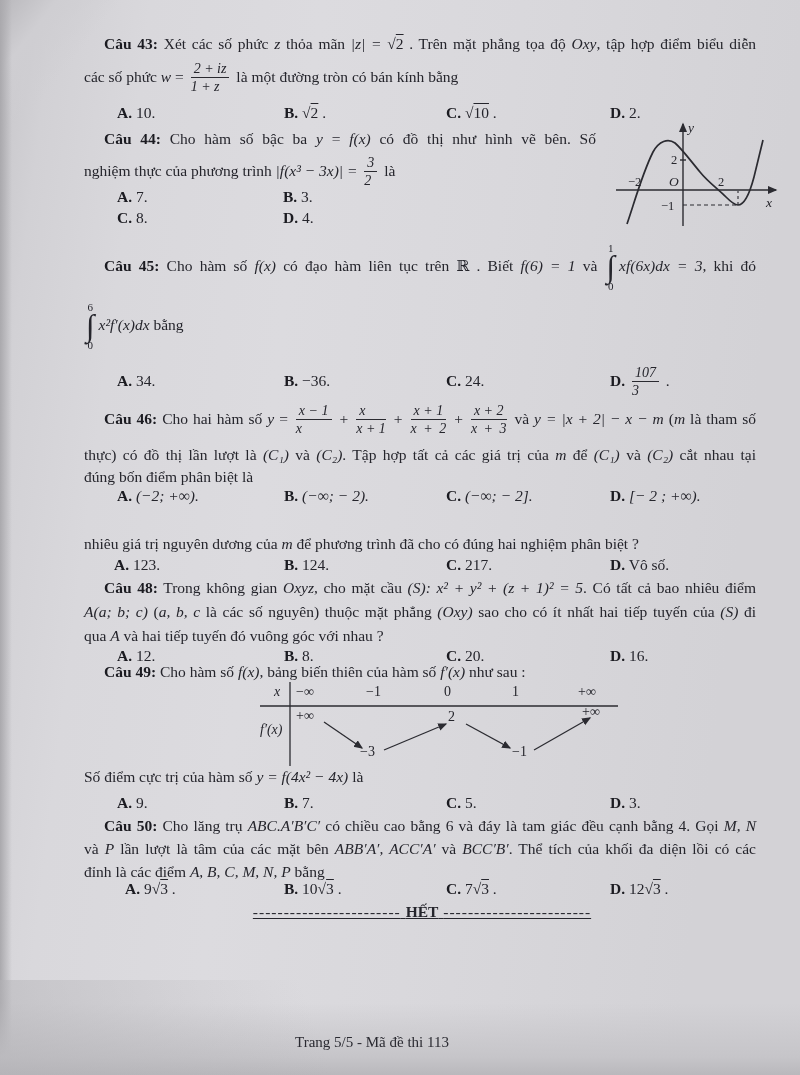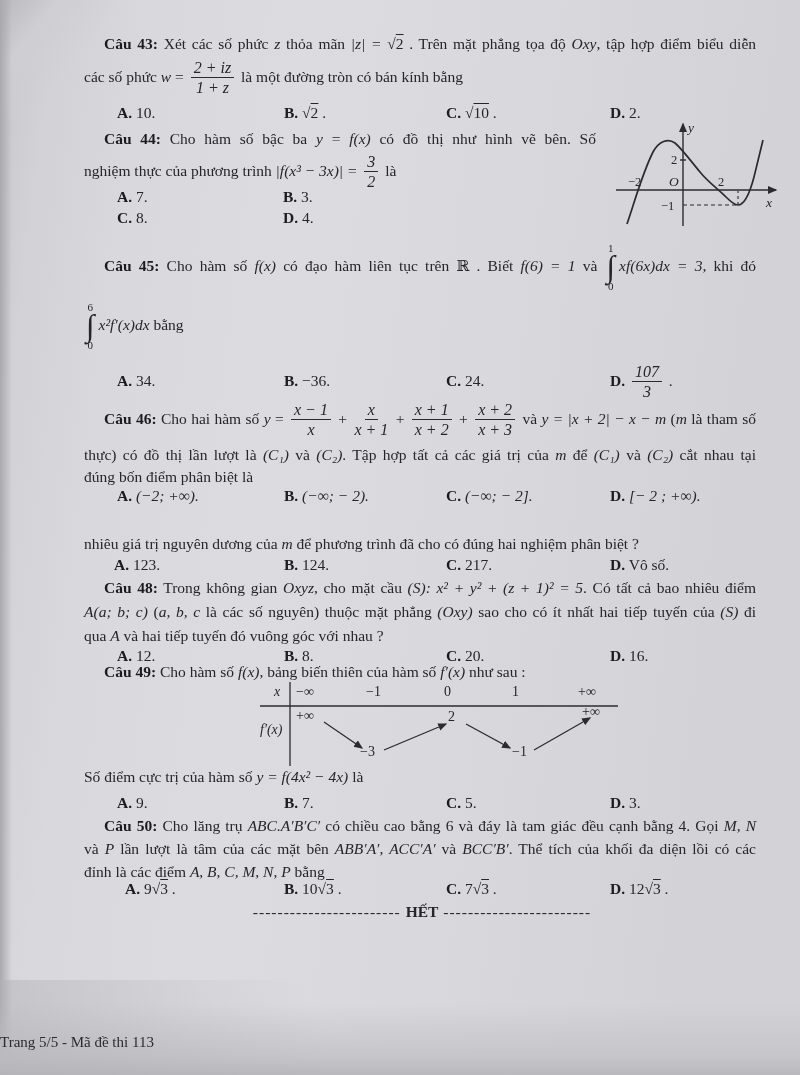--- a/index.html
+++ b/index.html
@@ -25,44 +25,44 @@
   .qlabel{font-weight:bold;color:#1b1b21;}
   .h42{line-height:42px;}.h46{line-height:46px;}.h56{line-height:56px;}.h58{line-height:58px;}
   .h26{line-height:26px;}.h24{line-height:24px;}
 
   .optrow{position:absolute;left:0;width:800px;line-height:22px;}
   .optrow.hf{line-height:42px;}
   .opt{position:absolute;white-space:nowrap;}
   .okey{font-weight:bold;color:#1b1b21;}
 
   .mi{font-style:italic;}
-  .frac{display:inline-flex;flex-direction:column;align-items:center;vertical-align:middle;
-    font-style:italic;font-size:16px;line-height:1.15;margin:0 3px;}
+  .frac{display:inline-flex;flex-direction:column;vertical-align:middle;
+    font-style:italic;font-size:14px;line-height:1.15;margin:0 3px;}
   .frac .num{border-bottom:1.2px solid #2a2a30;padding:0 3px;}
   .frac .den{padding-top:1px;}
   .sqrt{white-space:nowrap;}
   .sqrt .rsign{font-style:normal;}
   .sqrt .rad{text-decoration:overline;text-decoration-thickness:1px;}
   .intg{display:inline-flex;flex-direction:column;align-items:center;vertical-align:middle;
     line-height:1;margin:0 4px 0 2px;}
   .intg .itop,.intg .ibot{font-size:11px;line-height:1;}
   .intg .isym{font-size:31px;line-height:.85;}
 
   #graph44{position:absolute;left:608px;top:112px;width:185px;height:125px;}
   #graph44 text{font-size:12.5px;fill:#26262c;}
   #graph44 text.gi{font-style:italic;font-size:13.5px;}
 
   #table49{position:absolute;left:260px;top:680px;width:362px;height:88px;font-size:14px;}
   #table49 .tl{position:absolute;white-space:nowrap;}
   #table49 svg{position:absolute;left:0;top:0;}
   .ital{font-style:italic;}
 
-  #het{position:absolute;left:84px;top:903px;width:676px;text-align:center;letter-spacing:1px;}
+  #het{position:absolute;left:84px;top:903px;width:676px;text-align:center;letter-spacing:1px;text-decoration:underline;}
   #het b{letter-spacing:0;font-weight:bold;}
-  #footer{position:absolute;left:0;top:1034px;width:744px;text-align:left;font-size:15px;color:#2a2a31;}
+  #footer{position:absolute;left:0;top:1034px;width:744px;text-align:center;font-size:15px;color:#2a2a31;}
 </style>
 </head>
 <body>
 
 <div id="paper"></div>
 <div id="fold" class="shade"></div>
 <div id="edge-left" class="shade"></div>
 <div id="shade-bottom" class="shade"></div>
 <div id="blotch" class="shade"></div>
 

